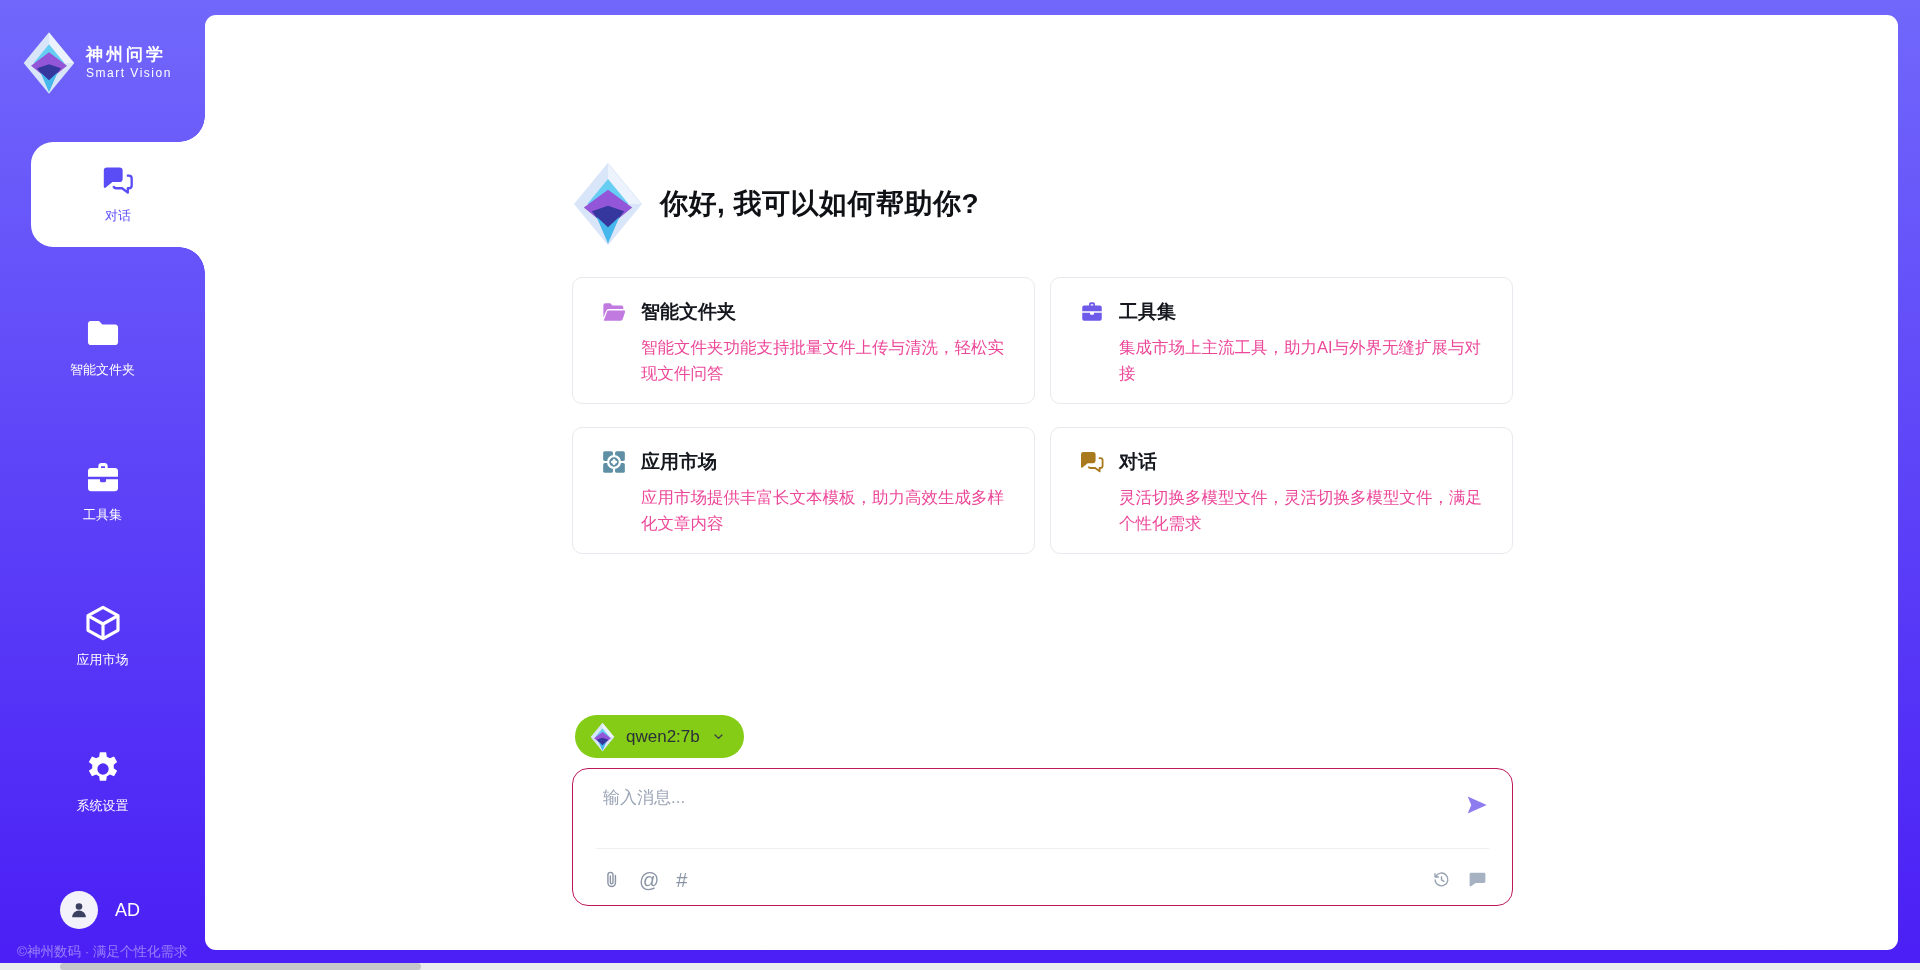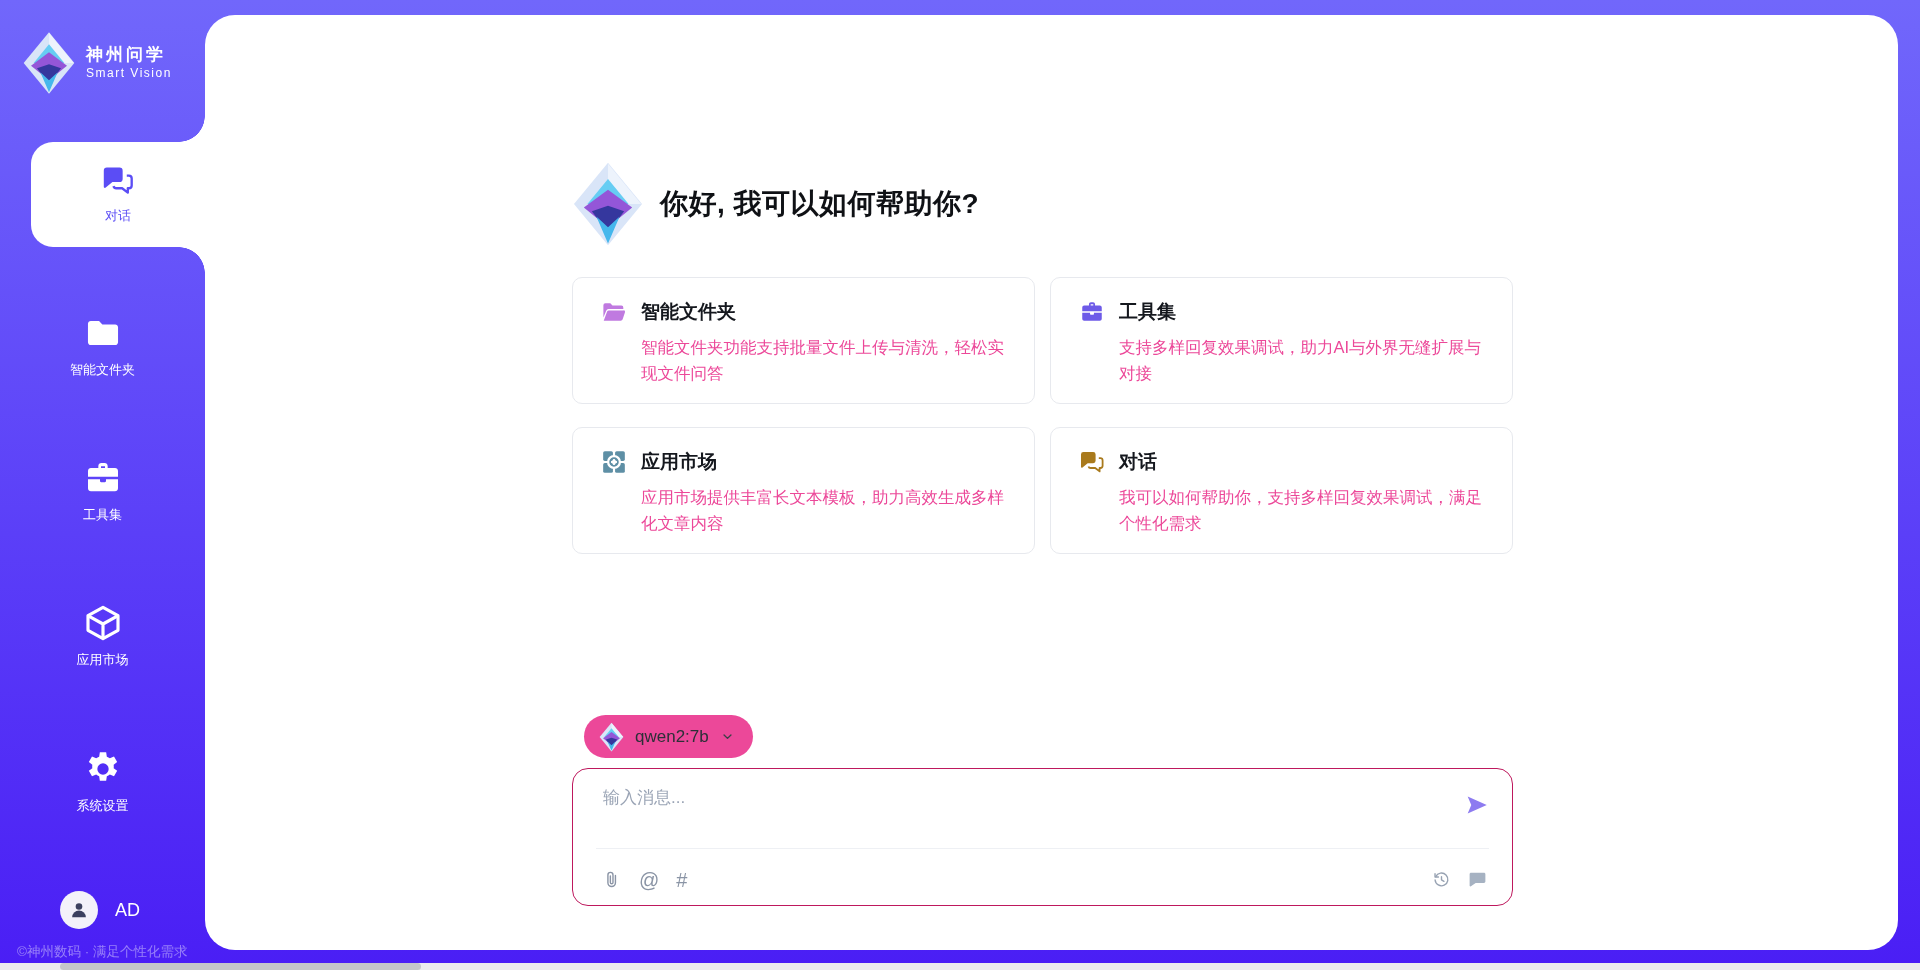--- a/index.html
+++ b/index.html
@@ -2,21 +2,21 @@
 <html><head>
 <meta charset="utf-8">
 <style>
   html,body{margin:0;padding:0;}
   body{font-family:"Liberation Sans","DejaVu Sans",sans-serif;}
   #app{position:relative;width:1920px;height:970px;overflow:hidden;
        background:linear-gradient(180deg,#7167fb 0%,#5b3ff8 55%,#4a1ef5 100%);}
 
   
   .panel{position:absolute;left:205px;top:15px;right:22px;bottom:20px;
-         background:#fff;border-radius:30px;}
+         background:#fff;border-radius:11px;}
 
   
   .sidebar{position:absolute;left:0;top:17px;width:205px;height:100%;border-radius:29px;}
   .brand{position:absolute;top:14px;left:22px;display:flex;align-items:center;gap:10px;}
   .brand-text{color:#fff;line-height:1.15;}
   .brand-name{font-size:17px;font-weight:bold;letter-spacing:3px;}
   .brand-sub{font-size:12px;letter-spacing:1.5px;margin-top:3px;}
 
   .nav-item{position:absolute;left:0;width:205px;display:flex;flex-direction:column;
             align-items:center;gap:8px;color:#fff;font-size:13px;cursor:pointer;}
@@ -48,22 +48,22 @@
   .greeting h1{margin:0;font-size:28px;font-weight:bold;color:#0f1115;letter-spacing:.5px;}
 
   .cards{position:absolute;top:262px;left:0;width:941px;display:grid;
          grid-template-columns:463px 463px;column-gap:15px;row-gap:23px;}
   .card{box-sizing:border-box;height:127px;background:#fff;border:1px solid #e7e9ee;
         border-radius:10px;padding:21px 24px 0 28px;cursor:pointer;}
   .card-head{display:flex;align-items:center;gap:14px;}
   .card-title{font-size:19px;font-weight:bold;color:#15181e;}
   .card-desc{margin:9px 0 0 40px;font-size:16.5px;line-height:26px;color:#ec4899;}
 
-  .model-pill{position:absolute;top:700px;left:12px;height:43px;display:inline-flex;
-              align-items:center;gap:11px;padding:0 18px 0 15px;background:#ec4899;
+  .model-pill{position:absolute;top:700px;left:3px;height:43px;display:inline-flex;
+              align-items:center;gap:11px;padding:0 18px 0 15px;background:#84cc16;
               border-radius:22px;font-size:17px;color:#2c3038;cursor:pointer;}
 
   .composer{position:absolute;top:753px;left:0;width:941px;height:138px;box-sizing:border-box;
             background:#fff;border:1px solid #be185d;border-radius:16px;}
   .composer textarea{position:absolute;top:15px;left:28px;width:820px;height:55px;border:none;
             outline:none;resize:none;font-size:17px;color:#333;background:transparent;
             font-family:"Liberation Sans","DejaVu Sans",sans-serif;}
   .composer textarea::placeholder{color:#9aa4b5;}
   .composer .divider{position:absolute;top:79px;left:23px;right:23px;height:1px;background:#eef0f4;}
   .left-icons{position:absolute;left:28px;bottom:15px;display:flex;align-items:center;gap:17px;color:#8a94a5;}
@@ -199,21 +199,21 @@
         <div class="card">
           <div class="card-head">
             <span>
               <svg width="26" height="26" viewBox="0 0 24 24" fill="currentColor" color="#6d5ae8">
                 <path d="M9.2 6V4.8c0-1 .8-1.8 1.8-1.8h2c1 0 1.8.8 1.8 1.8V6h4.4c1 0 1.8.8 1.8 1.8v3.4H3V7.8C3 6.8 3.8 6 4.8 6h4.4zm1.6 0h2.4V4.9h-2.4V6z"></path>
                 <path d="M3 12.8h7.2v1c0 .4.3.7.7.7h2.2c.4 0 .7-.3.7-.7v-1H21v5.4c0 1-.8 1.8-1.8 1.8H4.8c-1 0-1.8-.8-1.8-1.8v-5.4z"></path>
               </svg>
             </span>
             <span class="card-title">工具集</span>
           </div>
-          <div class="card-desc">支持多样回复效果调试，助力AI与外界无缝扩展与对接</div>
+          <div class="card-desc">集成市场上主流工具，助力AI与外界无缝扩展与对接</div>
         </div>
 
         <div class="card">
           <div class="card-head">
             <span>
               <svg width="26" height="26" viewBox="0 0 24 24" color="#5e8fa5">
                 <g fill="currentColor">
                   <rect x="2" y="2" width="9" height="9" rx="1.5"></rect>
                   <rect x="13" y="2" width="9" height="9" rx="1.5"></rect>
                   <rect x="2" y="13" width="9" height="9" rx="1.5"></rect>
@@ -231,21 +231,21 @@
         <div class="card">
           <div class="card-head">
             <span>
               <svg width="26" height="24" viewBox="0 0 26 24" color="#a97a1d">
                 <path fill="currentColor" d="M2 4.4A2.4 2.4 0 0 1 4.4 2h9.8a2.4 2.4 0 0 1 2.4 2.4v6.4a2.4 2.4 0 0 1-2.4 2.4H8.7l-5.2 4.3a.9.9 0 0 1-1.5-.7z"></path>
                 <path fill="none" stroke="currentColor" stroke-width="1.8" stroke-linejoin="round" d="M19.8 8.2h1.6a2.2 2.2 0 0 1 2.2 2.2v5.4a2.2 2.2 0 0 1-2.2 2.2h-.8v3.4l-4.4-3.4h-4.6a2.2 2.2 0 0 1-2.1-1.6"></path>
               </svg>
             </span>
             <span class="card-title">对话</span>
           </div>
-          <div class="card-desc">我可以如何帮助你，支持多样回复效果调试，满足个性化需求</div>
+          <div class="card-desc">灵活切换多模型文件，灵活切换多模型文件，满足个性化需求</div>
         </div>
 
       </div>
 
       <div class="model-pill">
         <span>
           <svg width="25" height="30" viewBox="0 0 80 96">
               <use href="#brand-diamond"></use>
             </svg>
         </span>

